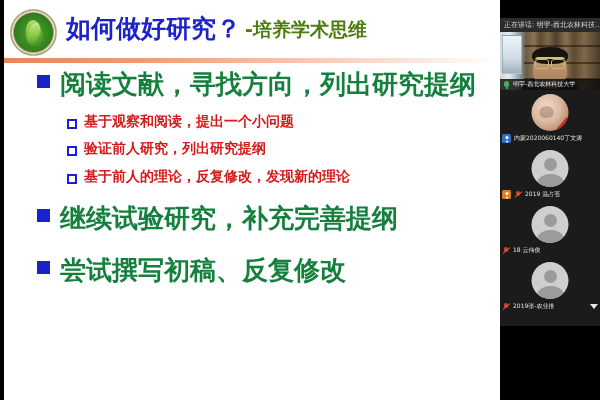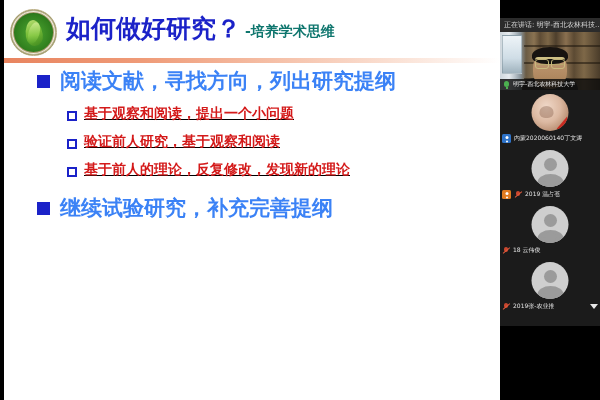--- a/index.html
+++ b/index.html
@@ -46,44 +46,44 @@
     position:absolute; left:62px; top:12px; right:8px; height:42px;
     display:flex; align-items:baseline; gap:4px;
   }
   #title-main {
     font-family:"DejaVu Sans", sans-serif;
     font-size:25px; font-weight:700; color:#1b22c8;
     letter-spacing:0px; white-space:nowrap;
   }
   #title-sub {
     font-family:"DejaVu Sans", sans-serif;
-    font-size:14px; font-weight:700; color:#0f766e;
+    font-size:19px; font-weight:700; color:#4d7c0f;
     white-space:nowrap; position:relative; top:-1px;
   }
 
   #divider {
     position:absolute; left:0; top:58px; width:496px; height:5px;
     background:linear-gradient(to right,#e8845f 0%, #ef9b78 28%, #f6c4ad 58%, #fbe5da 82%, #ffffff 100%);
   }
 
   
   #slide-body { position:absolute; left:0; top:66px; width:496px; }
 
   .l1 { display:flex; align-items:flex-start; gap:10px; padding-left:33px; }
   .l1 + .l2-group { margin-top:2px; }
   .sq1 {
     width:13px; height:13px; background:#1b22c8; flex:0 0 auto; margin-top:9px;
   }
   .l1-text {
     font-family:"DejaVu Serif", serif;
-    font-size:21px; font-weight:700; color:#3b82f6;
+    font-size:26px; font-weight:700; color:#15803d;
     line-height:1.45; white-space:nowrap;
   }
 
-  .l2 { display:flex; align-items:flex-start; gap:7px; padding-left:63px; margin-top:8px;text-decoration:underline; }
+  .l2 { display:flex; align-items:flex-start; gap:7px; padding-left:63px; margin-top:8px; }
   .sq2 {
     width:10px; height:10px; flex:0 0 auto; margin-top:7px;
     border:2px solid #1b22c8; background:#ffffff;
   }
   .l2-text {
     font-family:"DejaVu Serif", serif;
     font-size:14px; font-weight:700; color:#d41a1a;
     line-height:1.4; white-space:nowrap;
   }
 
@@ -262,34 +262,38 @@
           <div class="sq1"></div>
           <div class="l1-text">阅读文献，寻找方向，列出研究提纲</div>
         </div>
         <div class="l2-group">
           <div class="l2">
             <div class="sq2"></div>
             <div class="l2-text">基于观察和阅读，提出一个小问题</div>
           </div>
           <div class="l2">
             <div class="sq2"></div>
-            <div class="l2-text">验证前人研究，基于观察和阅读</div>
+            <div class="l2-text">验证前人研究，列出研究提纲</div>
           </div>
           <div class="l2">
             <div class="sq2"></div>
             <div class="l2-text">基于前人的理论，反复修改，发现新的理论</div>
           </div>
         </div>
       </div>
 
       <div id="row-b" class="l1">
         <div class="sq1"></div>
         <div class="l1-text">继续试验研究，补充完善提纲</div>
       </div>
 
+      <div id="row-c" class="l1">
+        <div class="sq1"></div>
+        <div class="l1-text">尝试撰写初稿、反复修改</div>
+      </div>
 
     </div>
 
   </div>
 
   <div id="panel">
 
     <div id="speaking-bar">正在讲话: 明宇-西北农林科技...</div>
 
     <div id="video-tile">

